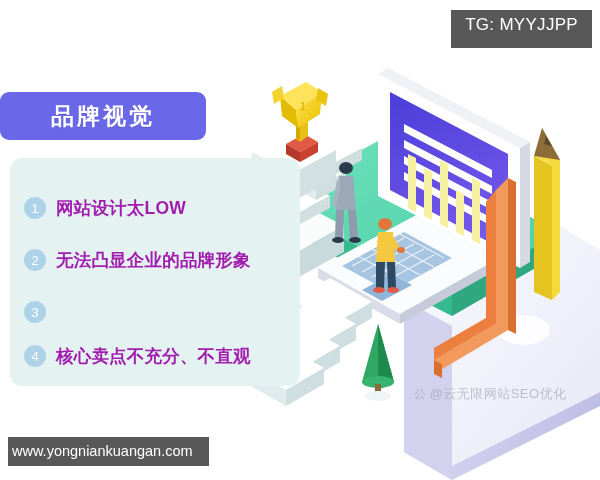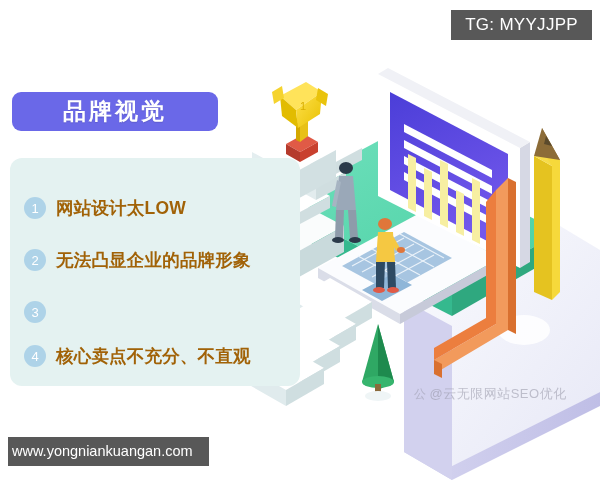--- a/index.html
+++ b/index.html
@@ -20,45 +20,45 @@
 
   
   #tg-tag {
     position: absolute;
     top: 10px;
     right: 8px;
     background: #585858;
     color: #ffffff;
     font-size: 17px;
     letter-spacing: .3px;
-    padding: 6px 14px 7px 14px;
+    padding: 6px 14px 15px 14px;
     line-height: 1;
     white-space: nowrap;
   }
 
   
   #url-tag {
     position: absolute;
     left: 8px;
     bottom: 14px;
     background: #585858;
     color: #ffffff;
     font-size: 14.5px;
     padding: 7px 16px 8px 4px;
     line-height: 1;
     white-space: nowrap;
   }
 
   
   #title-badge {
     position: absolute;
-    left: 12px;
+    left: 0;
     top: 92px;
     width: 206px;
-    height: 39px;
+    height: 48px;
     background: #6A68E8;
     border-radius: 9px;
     display: flex;
     align-items: center;
     justify-content: center;
   }
   #title-badge .txt {
     color: #ffffff;
     font-size: 23px;
     font-weight: bold;
@@ -92,21 +92,21 @@
     font-size: 13px;
     display: flex;
     align-items: center;
     justify-content: center;
     flex: 0 0 auto;
     margin-right: 10px;
   }
   .row-text {
     font-size: 17.5px;
     font-weight: bold;
-    color: #a16207;
+    color: #a21caf;
     white-space: nowrap;
     letter-spacing: .2px;
     text-align: right;
   }
 
   
   #illus {
     position: absolute;
     left: 0;
     top: 0;

